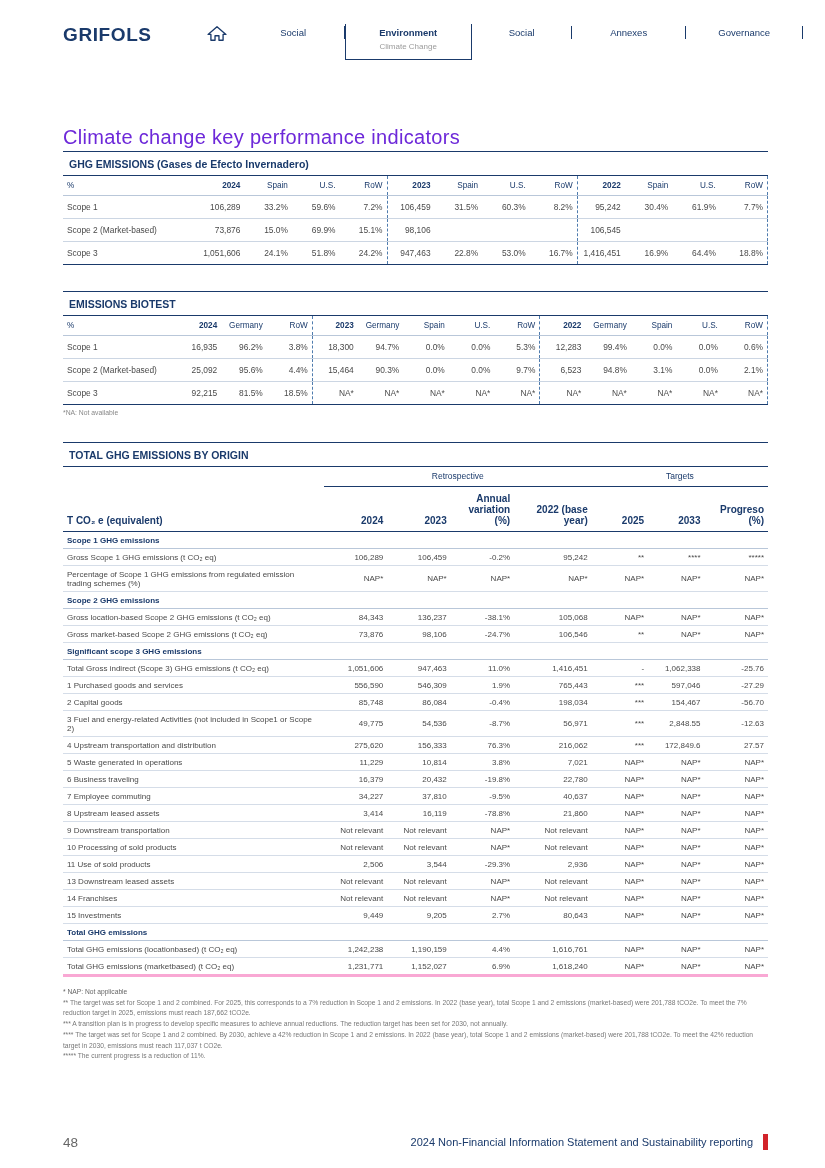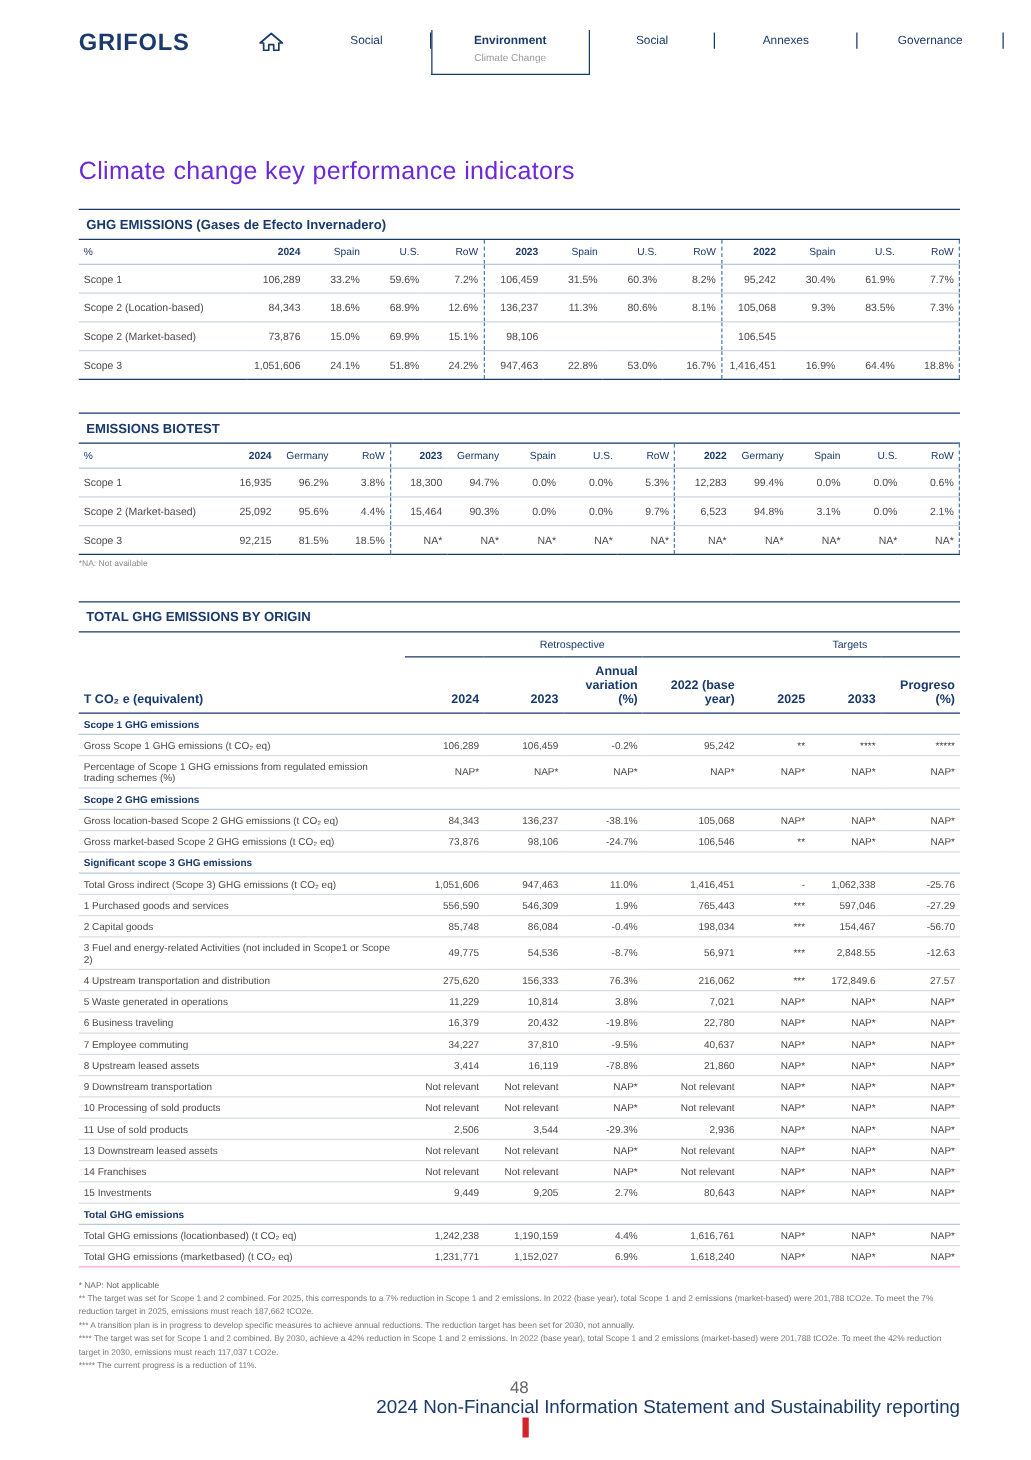--- a/index.html
+++ b/index.html
@@ -25,21 +25,21 @@
   .nav-item.active { border-left:1px solid #1a3a6b; border-right:1px solid #1a3a6b; border-bottom:1px solid #1a3a6b; padding-bottom:8px; }
   .nav-item.active::after { display:none; }
   .nav-item.active .nav-label { font-weight:bold; }
   .nav-sub { font-size:8px; color:#9b9b9b; margin-top:4px; }
 
   
   .page-title { margin-top:66px; font-size:20px; font-weight:400; color:#6d28d9; letter-spacing:.3px; }
   .section-heading { margin-top:25px; font-size:13.5px; font-weight:bold; color:#1a3a6b; }
 
   
-  .tbl { margin-top:18px; }
+  .tbl { margin-top:2px; }
   .table-title { border-top:1.5px solid #1a3a6b; border-bottom:1px solid #1a3a6b; padding:6px 6px 5px; font-size:10.5px; font-weight:bold; color:#1a3a6b; }
   table { width:100%; border-collapse:collapse; table-layout:fixed; }
 
   
   .ytable th { font-size:8.2px; color:#1a3a6b; font-weight:normal; padding:5px 4px; border-bottom:1px solid #b9c7d9; }
   .ytable th.year { font-weight:bold; }
   .ytable td { font-size:8.4px; color:#4a4a4a; padding:6px 4px; border-bottom:1px solid #ccd6e3; }
   .ytable .num { text-align:right; }
   .ytable .lbl { text-align:left; }
   .t1 .lbl { width:19%; }
@@ -51,31 +51,31 @@
 
   
   .otable th.spacer { border:none; }
   .otable th.group-th { font-size:8.5px; font-weight:normal; color:#1a3a6b; text-align:center; padding:4px 0 5px; border-bottom:1px solid #1a3a6b; }
   .otable tr.cols th { font-size:10px; font-weight:bold; color:#1a3a6b; text-align:right; vertical-align:bottom; padding:6px 4px 5px; border-bottom:1px solid #1a3a6b; }
   .otable tr.cols th.lbl { text-align:left; }
   .otable td { font-size:8px; color:#4a4a4a; padding:3.5px 4px; border-bottom:1px solid #d5dde8; }
   .otable td.num { text-align:right; }
   .otable td.lbl { text-align:left; }
   .otable tr.section-row td { font-weight:bold; color:#1a3a6b; border-bottom:1px solid #b9c7d9; }
-  .otable tbody tr:last-child td { border-bottom:1px solid #f9a8d4; }
+  .otable tbody tr:last-child td { border-bottom:3px solid #f9a8d4; }
 
   
   .footnotes { margin-top:10px; }
   .footnote-line { font-size:6.7px; color:#777; line-height:1.6; }
   .footnote-line.first { color:#666; }
 
   
-  .footer { position:absolute; bottom:18px; left:63px; right:57px; display:flex; align-items:center;flex-direction:column; }
+  .footer { position:absolute; bottom:18px; left:63px; right:57px; display:flex; align-items:center; }
   .page-num { font-size:13.5px; color:#666; }
-  .footer-text { margin-left:auto; font-size:15px; color:#1a3a6b; }
+  .footer-text { margin-left:auto; font-size:11px; color:#1a3a6b; }
   .footer-bar { width:5px; height:16px; background:#d2232a; margin-left:10px; }
 </style>
 </head>
 <body>
 
 <div class="page">
 
   <div class="header">
     <div class="logo">GRIFOLS</div>
     <div class="home">
@@ -133,35 +133,20 @@
             <td class="num">59.6%</td>
             <td class="num">7.2%</td>
             <td class="num gstart">106,459</td>
             <td class="num">31.5%</td>
             <td class="num">60.3%</td>
             <td class="num">8.2%</td>
             <td class="num gstart">95,242</td>
             <td class="num">30.4%</td>
             <td class="num">61.9%</td>
             <td class="num">7.7%</td>
-          </tr>
-          <tr>
-            <td class="lbl">Scope 2 (Location-based)</td>
-            <td class="num">84,343</td>
-            <td class="num">18.6%</td>
-            <td class="num">68.9%</td>
-            <td class="num">12.6%</td>
-            <td class="num gstart">136,237</td>
-            <td class="num">11.3%</td>
-            <td class="num">80.6%</td>
-            <td class="num">8.1%</td>
-            <td class="num gstart">105,068</td>
-            <td class="num">9.3%</td>
-            <td class="num">83.5%</td>
-            <td class="num">7.3%</td>
           </tr>
           <tr>
             <td class="lbl">Scope 2 (Market-based)</td>
             <td class="num">73,876</td>
             <td class="num">15.0%</td>
             <td class="num">69.9%</td>
             <td class="num">15.1%</td>
             <td class="num gstart">98,106</td>
             <td class="num"></td>
             <td class="num"></td>

